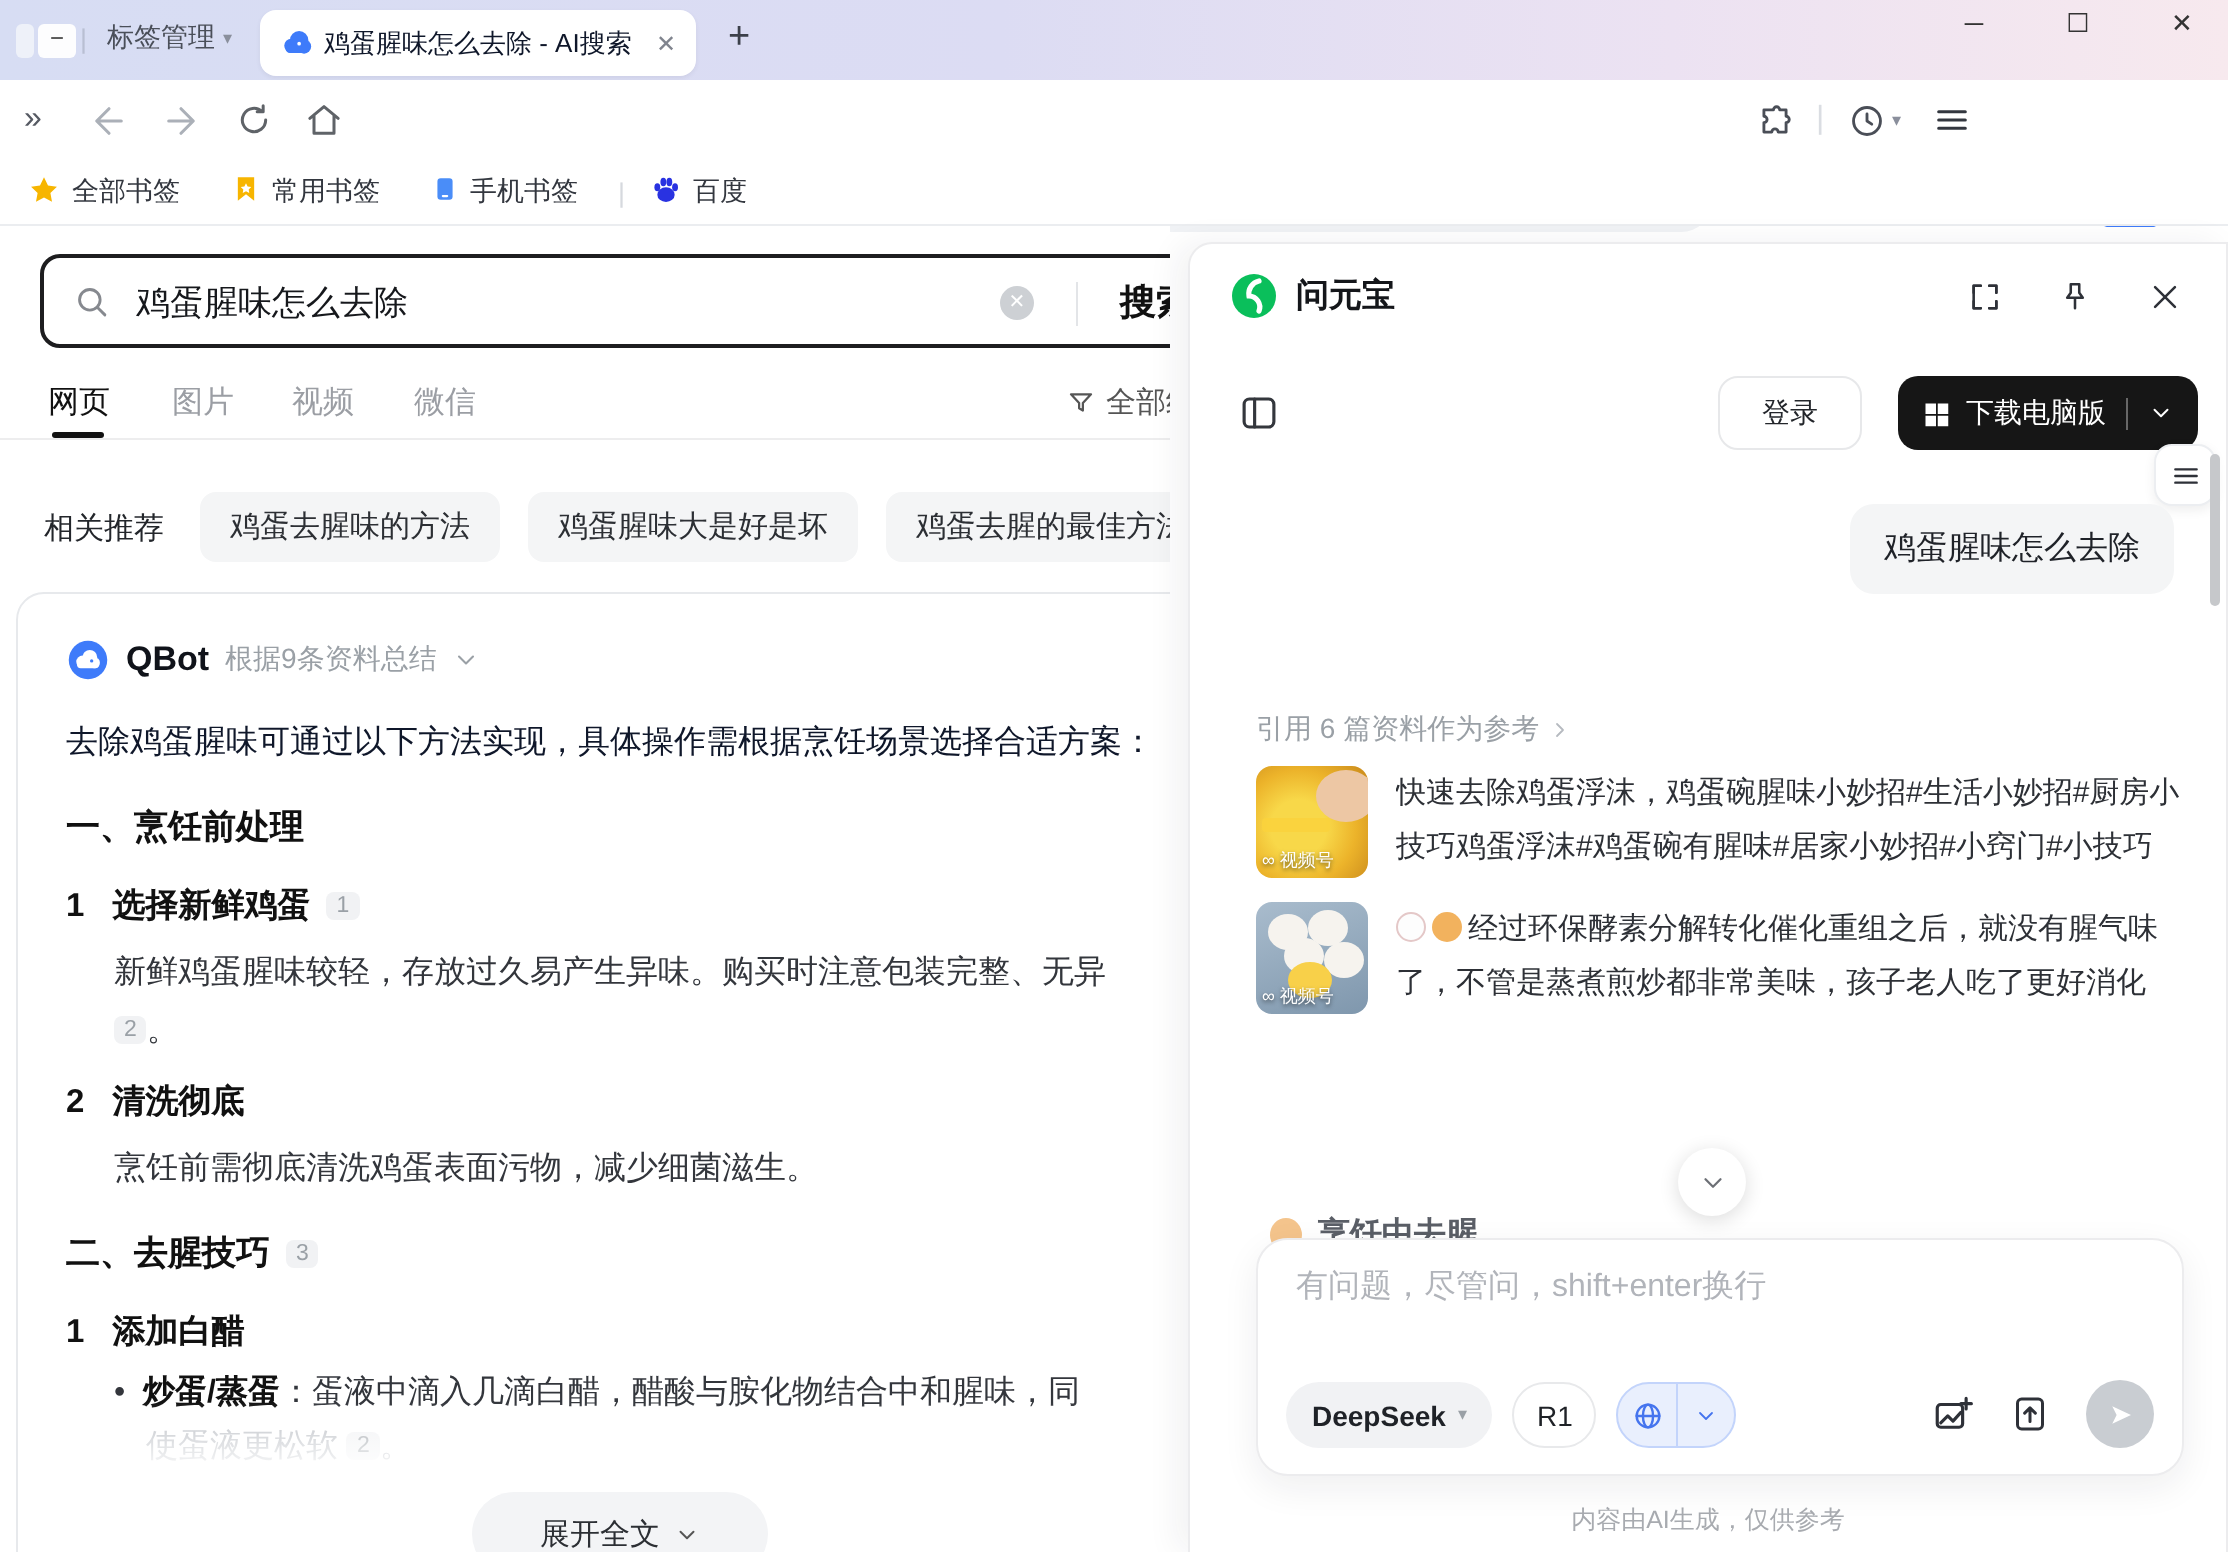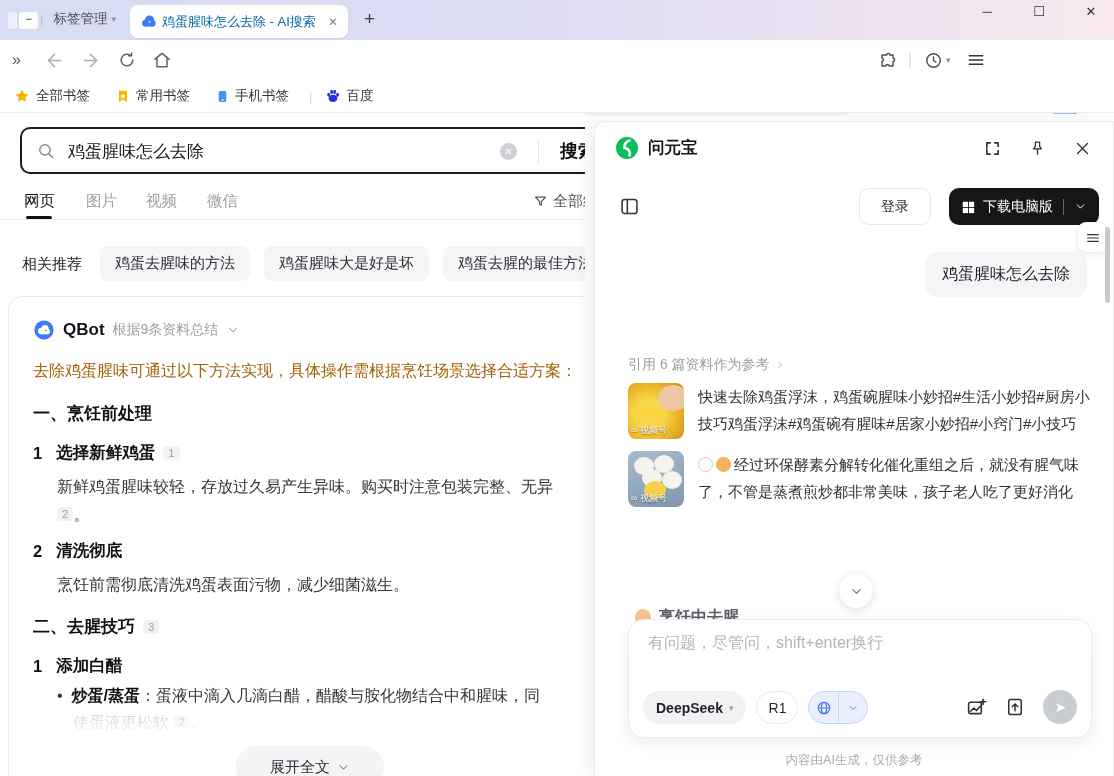--- a/index.html
+++ b/index.html
@@ -9,38 +9,38 @@
 
   
   .tabbar{position:absolute;inset:0 0 auto 0;height:40px;background:linear-gradient(90deg,#d7ddf3,#dcdcf3 45%,#ece2f2 75%,#f7e9ee)}
   .tabcluster{position:absolute;left:8px;top:12px;display:flex;gap:2px;align-items:center}
   .tc1{width:9px;height:17px;background:#eef1f9;border-radius:3px}
   .tc2{width:19px;height:17px;background:#fdfdfe;border-radius:3px;color:#444;font-size:12px;line-height:15px;text-align:center}
   .tabmanager{position:absolute;left:40px;top:10px;font-size:13.5px;color:#4a4f59;display:flex;align-items:center;gap:4px}
   .tabmanager .sep{color:#b9bfd2;margin-right:6px}
   .caret{font-size:9px;color:#8a8f9c}
   .tab{position:absolute;left:130px;top:5px;width:218px;height:33px;background:#fff;border-radius:8px;display:flex;align-items:center;padding:0 10px;box-shadow:0 1px 2px rgba(60,64,90,.08)}
-  .tab .title{font-size:13px;color:#0369a1;margin-left:5px;white-space:nowrap;overflow:hidden;flex:1}
+  .tab .title{font-size:13px;color:#0f172a;margin-left:5px;white-space:nowrap;overflow:hidden;flex:1}
   .tab .close{color:#80848e;font-size:12px;margin-left:6px}
   .newtab{position:absolute;left:364px;top:8px;font-size:19px;color:#3c404a}
   .winctl{position:absolute;right:8px;top:4px;display:flex;gap:22px;color:#333}
   .winctl span{width:30px;text-align:center;font-size:13px}
 
   
   .toolbar{position:absolute;top:40px;left:0;right:0;height:40px;background:#fff;display:flex;align-items:center}
   .nav{position:absolute;display:flex;align-items:center;justify-content:center}
   .urlbar{position:absolute;left:188px;top:45px;width:668px;height:31px;background:#f0f2f5;border-radius:16px;display:flex;align-items:center;padding:0 12px}
   .url{font-size:14.5px;color:#202124;white-space:nowrap;overflow:hidden;flex:1;margin-left:8px}
   .zoomlvl{font-size:12.5px;color:#3c4043;margin:0 10px 0 4px}
   .avatar{position:absolute;left:1006px;top:46px;width:27px;height:27px;border-radius:50%;background:radial-gradient(circle at 50% 32%,#eec49e 28%,#b8474e 60%,#93323c)}
   .cloudlogo{position:absolute;left:1042px;top:42px}
 
   
   .bookmarks{position:absolute;top:80px;left:0;right:0;height:33px;background:#fff;border-bottom:1px solid #ebedf0;display:flex;align-items:center;gap:8px;padding-left:14px;font-size:13.5px;color:#33373f}
-  .bm{display:flex;align-items:center;gap:6px;margin-right:18px}
+  .bm{display:flex;gap:6px;margin-right:18px}
   .bmsep{color:#d6d9de;margin:0 4px 0 -6px}
 
   
   .leftpanel{position:absolute;top:113px;left:0;width:585px;height:663px;background:#fff;overflow:hidden}
   .searchbox{position:absolute;top:14px;left:20px;width:680px;height:47px;border:2px solid #1d1d1f;border-radius:10px;background:#fff}
   .searchbox .mag{position:absolute;left:15px;top:13px;color:#86898f}
   .query{position:absolute;left:46px;top:11px;font-size:17px;color:#16181c}
   .clearbtn{position:absolute;left:478px;top:14px;width:17px;height:17px;border-radius:50%;background:#cdd0d4;color:#fff;font-size:10px;line-height:17px;text-align:center}
   .sdiv{position:absolute;left:516px;top:12px;width:1px;height:22px;background:#e3e5e8}
   .searchbtn{position:absolute;left:538px;top:10px;font-size:18px;font-weight:bold;color:#111}
@@ -52,21 +52,21 @@
   .related{position:absolute;top:133px;left:0;width:700px;height:40px}
   .rellabel{position:absolute;left:22px;top:9px;font-size:15px;color:#23262b}
   .chips{position:absolute;left:100px;top:0;display:flex;gap:14px}
   .chip{background:#f4f5f6;border-radius:8px;padding:8px 15px;font-size:15px;color:#2c2f34;white-space:nowrap}
 
   
   .qcard{position:absolute;top:183px;left:8px;width:660px;height:600px;border:1px solid #e7e9ec;border-radius:14px;padding:22px 24px;background:#fff}
   .qhead{display:flex;align-items:center;gap:8px;margin-bottom:20px}
   .qbrand{font-size:17px;font-weight:bold;color:#10131a}
   .qnote{font-size:14px;color:#9aa0a6}
-  .qintro{font-size:16px;color:#a16207;white-space:nowrap;margin-bottom:20px}
+  .qintro{font-size:16px;color:#0f172a;white-space:nowrap;margin-bottom:20px}
   .qh{font-size:17px;font-weight:bold;color:#111;margin-bottom:17px;display:flex;align-items:center;gap:8px}
   .qitem{font-size:16.5px;font-weight:bold;color:#111;margin-bottom:9px;display:flex;align-items:center;gap:8px}
   .qitem .no{margin-right:6px}
   .qpara{font-size:16px;color:#33363c;line-height:28px;padding-left:24px;white-space:nowrap;margin-bottom:4px}
   .cite{display:inline-block;background:#f1f2f4;color:#9aa0a6;font-size:11.5px;font-weight:normal;border-radius:4px;padding:1px 5px;vertical-align:2px}
   .qline2{padding-left:24px;font-size:16px;color:#33363c;margin-bottom:14px}
   .qbullet{font-size:16px;color:#33363c;padding-left:24px;white-space:nowrap;margin-bottom:6px}
   .qbullet b{color:#111}
   .qfaded{padding-left:40px;font-size:16px;color:#b7bbc1;white-space:nowrap}
   .fade{position:absolute;left:9px;top:588px;width:575px;height:46px;background:linear-gradient(rgba(255,255,255,0),#fff 80%)}

